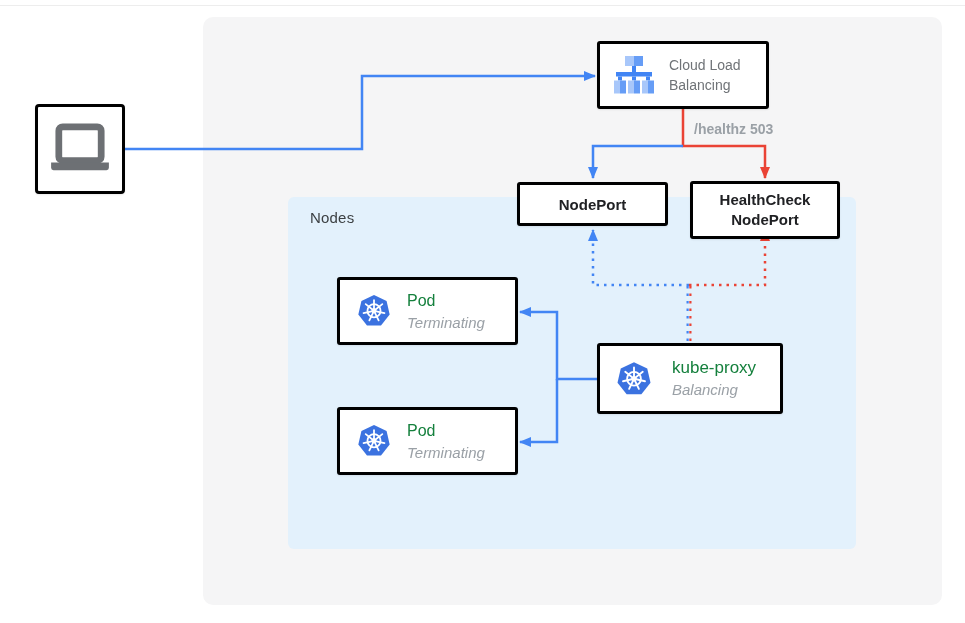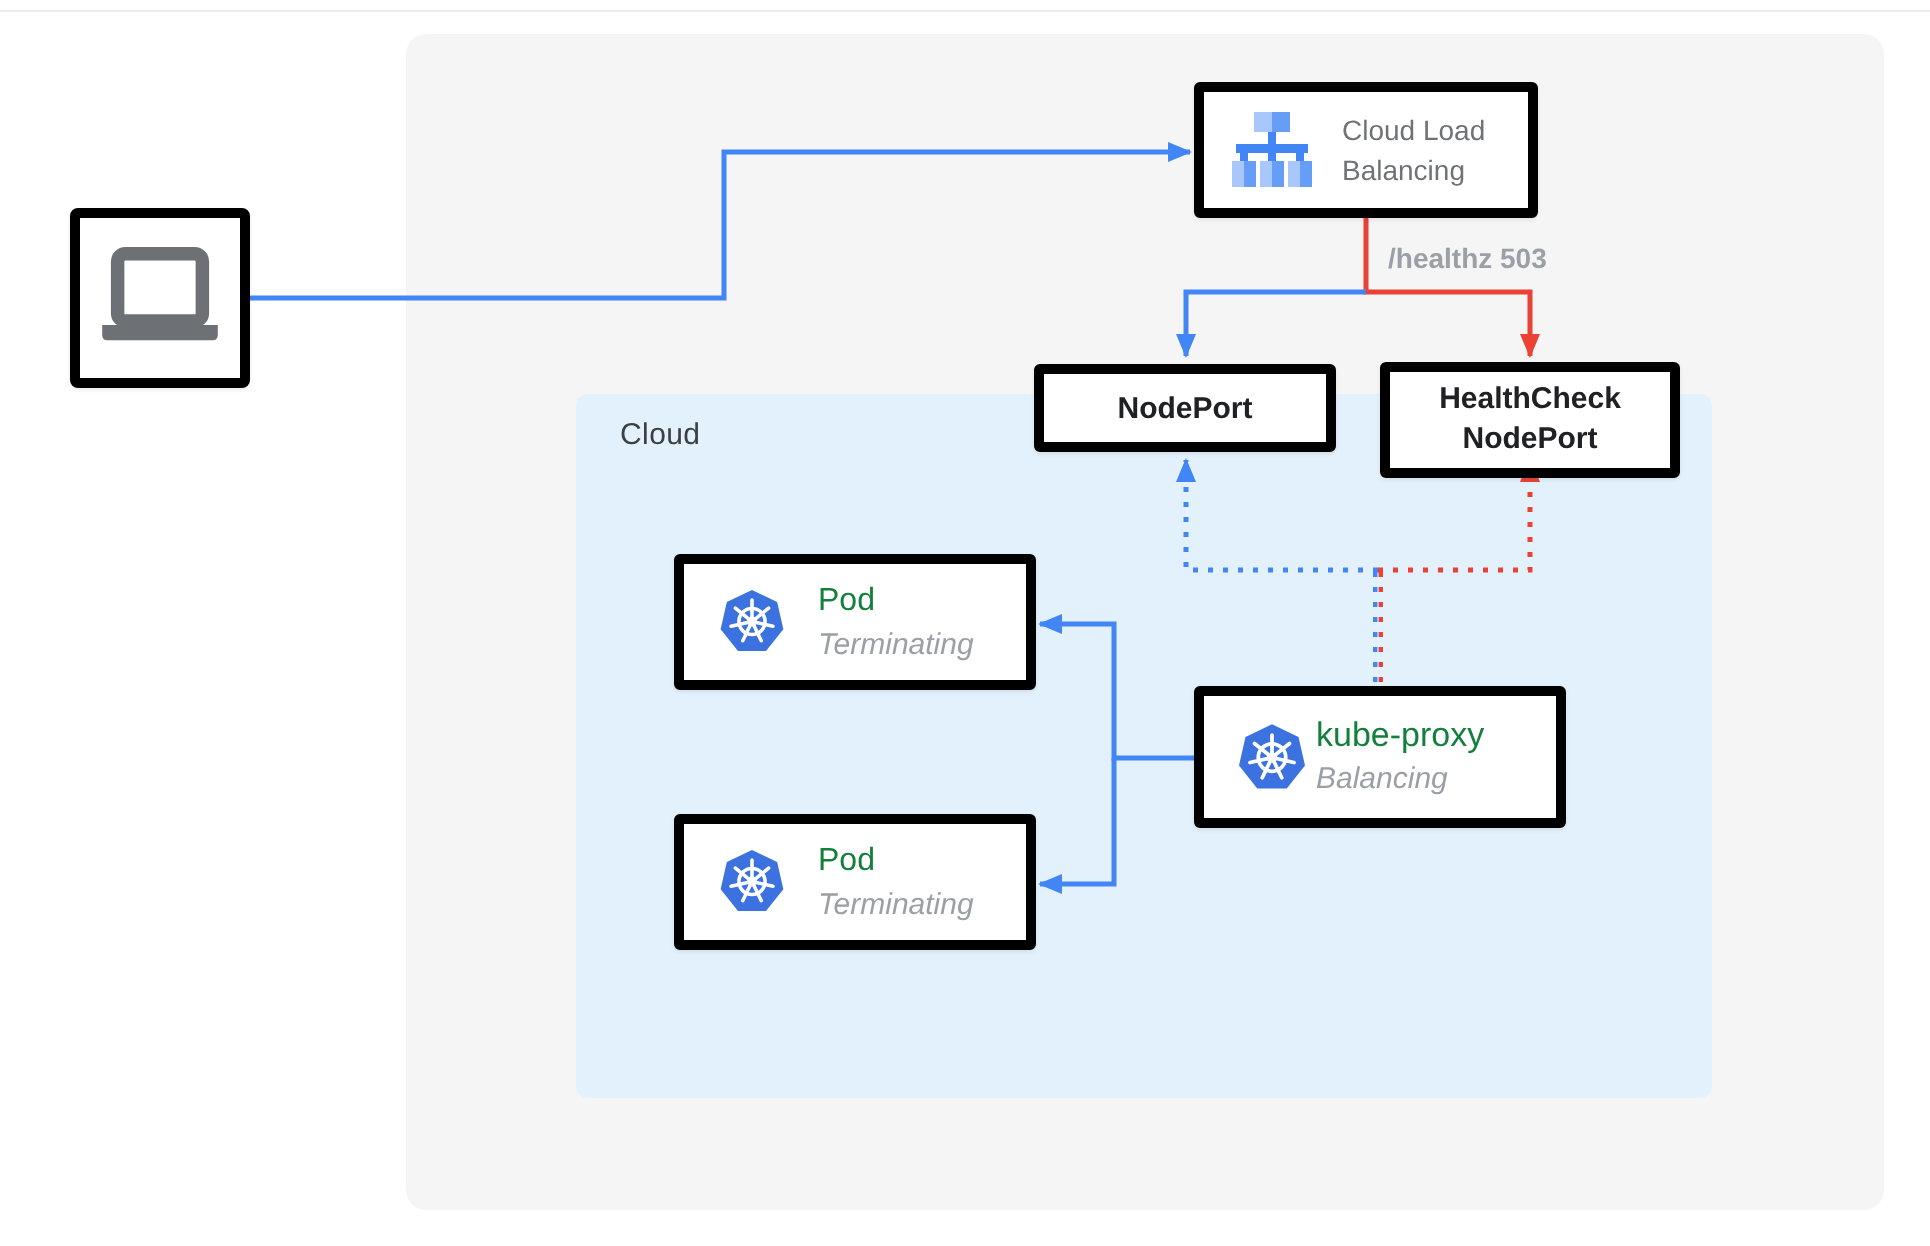--- a/index.html
+++ b/index.html
@@ -17,50 +17,50 @@
   .nodes-group {
     position:absolute; left:288px; top:197px; width:568px; height:352px;
     background:#e3f1fc; border-radius:6px; z-index:1;
   }
   .nodes-label {
     position:absolute; left:22px; top:12px;
     font-size:15px; color:#3c4043; letter-spacing:.2px;
   }
   svg.edges { position:absolute; left:0; top:0; z-index:5; pointer-events:none; }
   .card {
-    position:absolute; background:#ffffff; border:5px solid #000000;
+    position:absolute; background:#ffffff; border:3px solid #000000;
     border-radius:3px; box-shadow:0 1px 2px rgba(0,0,0,.08);
     box-sizing:border-box; z-index:10; display:flex; align-items:center;
   }
   .card.client { left:35px; top:104px; width:90px; height:90px; justify-content:center; border-radius:4px; }
   .card.clb { left:597px; top:41px; width:172px; height:68px; padding-left:11px; gap:12px; }
   .card.port { justify-content:center; text-align:center; font-weight:bold; font-size:15px; color:#202124; }
   .card.nodeport { left:517px; top:182px; width:151px; height:44px; }
   .card.hc-nodeport { left:690px; top:181px; width:150px; height:58px; flex-direction:column; line-height:20px; }
   .card.pod1 { left:337px; top:277px; width:181px; height:68px; padding-left:15px; gap:14px; }
   .card.pod2 { left:337px; top:407px; width:181px; height:68px; padding-left:15px; gap:14px; }
-  .card.kproxy { left:597px; top:343px; width:186px; height:71px; padding-left:14px; gap:2px; }
+  .card.kproxy { left:597px; top:343px; width:186px; height:71px; padding-left:14px; gap:18px; }
   .clb-title { font-size:14px; line-height:20px; color:#6f7377; }
   .item-title { font-size:16px; line-height:22px; color:#15803d; }
   .item-sub { font-size:15px; line-height:21px; color:#9aa0a6;font-style:italic; }
   .kproxy .item-title { font-size:17px; }
   .edge-label {
     position:absolute; left:694px; top:121px; z-index:6;
     font-size:14px; font-weight:bold; color:#9aa0a6;
   }
   .icon { flex:0 0 auto; display:block; }
 </style>
 </head>
 <body>
 
 <div class="hairline"></div>
 <div class="panel"></div>
 
 <div class="nodes-group">
-  <div class="nodes-label">Cloud</div>
+  <div class="nodes-label">Nodes</div>
 </div>
 
 <svg class="edges" width="965" height="623" viewBox="0 0 965 623">
   <defs>
     <marker id="arrow-blue" markerUnits="userSpaceOnUse" markerWidth="14" markerHeight="12" refX="11" refY="5" orient="auto">
       <path d="M0,0 L12,5 L0,10 Z" fill="#4285f4"></path>
     </marker>
     <marker id="arrow-red" markerUnits="userSpaceOnUse" markerWidth="14" markerHeight="12" refX="11" refY="5" orient="auto">
       <path d="M0,0 L12,5 L0,10 Z" fill="#ea4335"></path>
     </marker>

